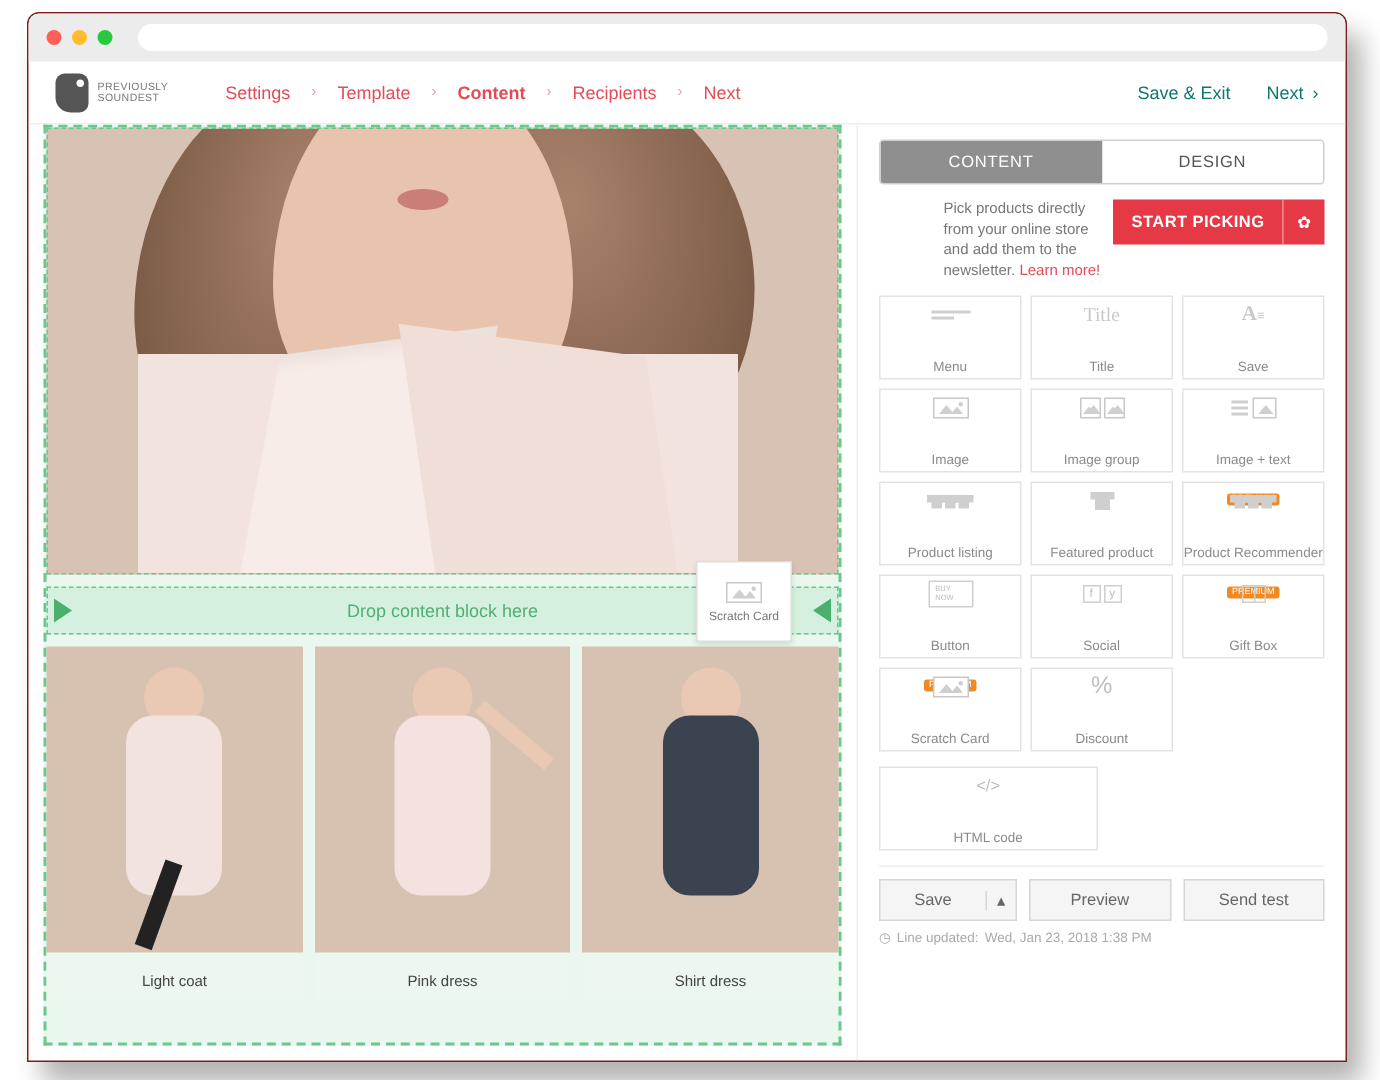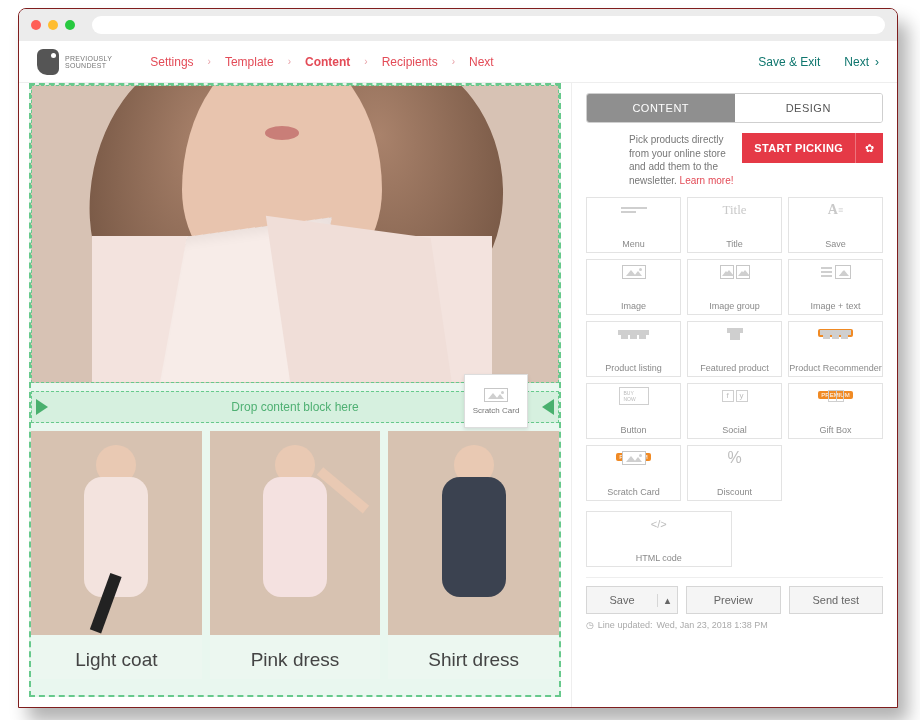--- a/index.html
+++ b/index.html
@@ -41,21 +41,21 @@
   .cursor{position:absolute; right:18px; top:36px; font-size:18px; color:#000; transform:rotate(-10deg);}
   .products{display:flex; gap:8px; padding:0 0;}
   .prod{flex:1; display:flex; flex-direction:column;}
   .thumb{height:204px; background:#d7c2b1; position:relative; overflow:hidden;}
   .thumb .body{position:absolute; left:50%; top:14px; width:40px; height:40px; background:#e9c9b3; border-radius:50%; transform:translateX(-50%);}
   .thumb .torso{position:absolute; left:50%; top:46px; width:64px; height:120px; transform:translateX(-50%); border-radius:18px;}
   .thumb .leg{position:absolute; left:50%; bottom:0; width:12px; height:60px; background:#222; transform:translateX(-50%);}
   .t1 .torso{background:#f3e3de;} .t1 .leg{transform:translateX(-50%) rotate(20deg); transform-origin:top;}
   .t2 .torso{background:#f4e1e0;} .t2 .arm{position:absolute; left:62%; top:40px; width:10px; height:60px; background:#e9c9b3; transform:rotate(-50deg); transform-origin:top;}
   .t3 .torso{background:#3b4250;}
-  .plabel{text-align:center; font-size:19px; color:#444; padding:14px 0 8px; background:#ecf7f0;}
+  .plabel{text-align:center; font-size:10px; color:#444; padding:14px 0 8px; background:#ecf7f0;}
   .side{width:326px; border-left:1px solid #eee; display:flex; flex-direction:column; padding:10px 14px 8px; gap:10px; font-size:11px;}
   .tabs{display:flex; border:1px solid #cfcfcf; border-radius:3px; overflow:hidden; height:30px;}
   .tab{flex:1; display:flex; align-items:center; justify-content:center; font-size:11px; letter-spacing:.5px; color:#555; background:#fff;}
   .tab.active{background:#8f8f8f; color:#fff;}
   .pickrow{display:flex; gap:8px; align-items:flex-start;}
   .pickdesc{flex:1; color:#777; font-size:10px; line-height:1.35;margin-left:43px;}
   .pickdesc a{color:#e34b57; text-decoration:none;}
   .pickbtn{display:flex; height:30px;}
   .pickbtn .b{background:#e53946; color:#fff; font-size:11px; font-weight:600; letter-spacing:.3px; display:flex; align-items:center; padding:0 12px;}
   .pickbtn .g{width:28px; background:#e53946; border-left:1px solid rgba(255,255,255,.3); display:flex; align-items:center; justify-content:center; color:#fff;}

